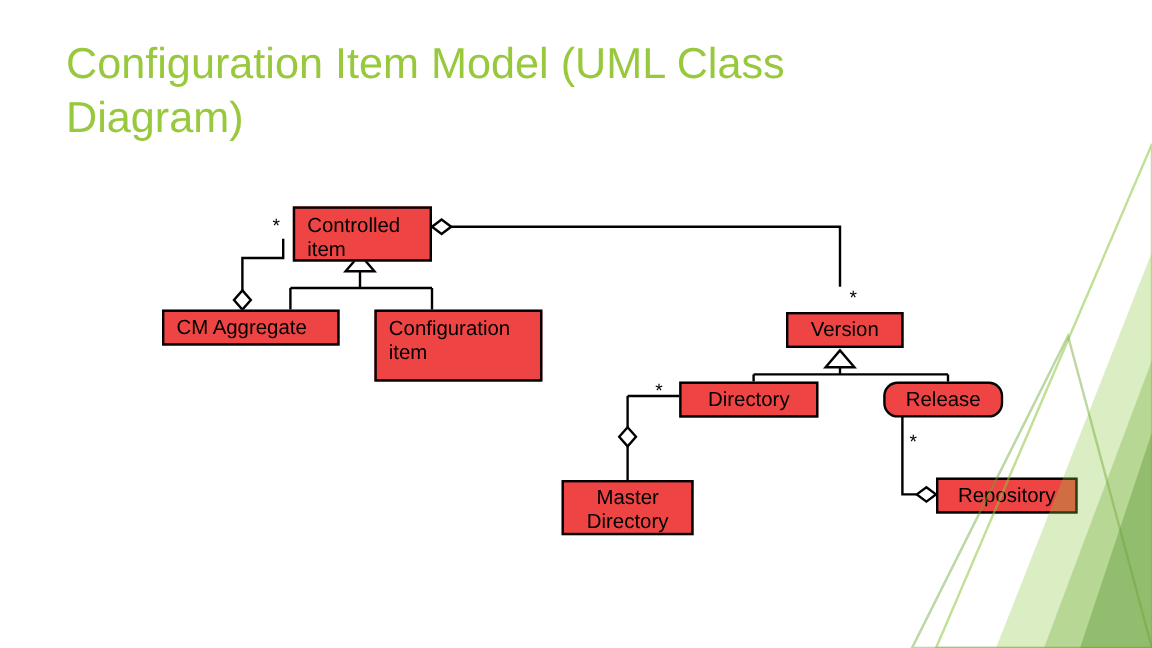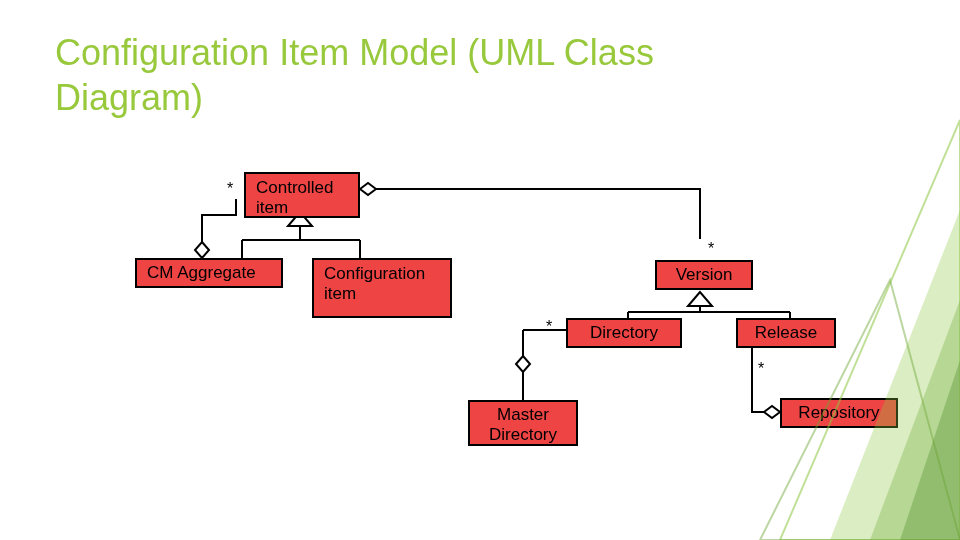--- a/index.html
+++ b/index.html
@@ -105,21 +105,21 @@
 
   <div class="box" style="left:135px; top:258px; width:148px; height:30px; padding-top:3px;">CM Aggregate</div>
 
   <div class="box multline" style="left:312px; top:258px; width:140px; height:60px;">Configuration
 item</div>
 
   <div class="box" style="left:655px; top:260px; width:98px; height:30px; text-align:center; padding:3px 0 0 0;">Version</div>
 
   <div class="box" style="left:566px; top:318px; width:116px; height:30px; text-align:center; padding:3px 0 0 0;">Directory</div>
 
-  <div class="box" style="left:736px; top:318px; width:100px; height:30px; text-align:center; padding:3px 0 0 0;">Release</div>
+  <div class="box" style="left:736px; top:318px; width:100px; height:30px; text-align:center; padding:3px 0 0 0;border-radius:12px;">Release</div>
 
   <div class="box multline" style="left:468px; top:400px; width:110px; height:46px; text-align:center; padding:3px 0 0 0;">Master
 Directory</div>
 
   <div class="box" style="left:780px; top:398px; width:118px; height:30px; text-align:center; padding:3px 0 0 0;">Repository</div>
 
   <div class="mult" style="left:227px; top:180px;">*</div>
 
   <div class="mult" style="left:708px; top:240px;">*</div>
 

